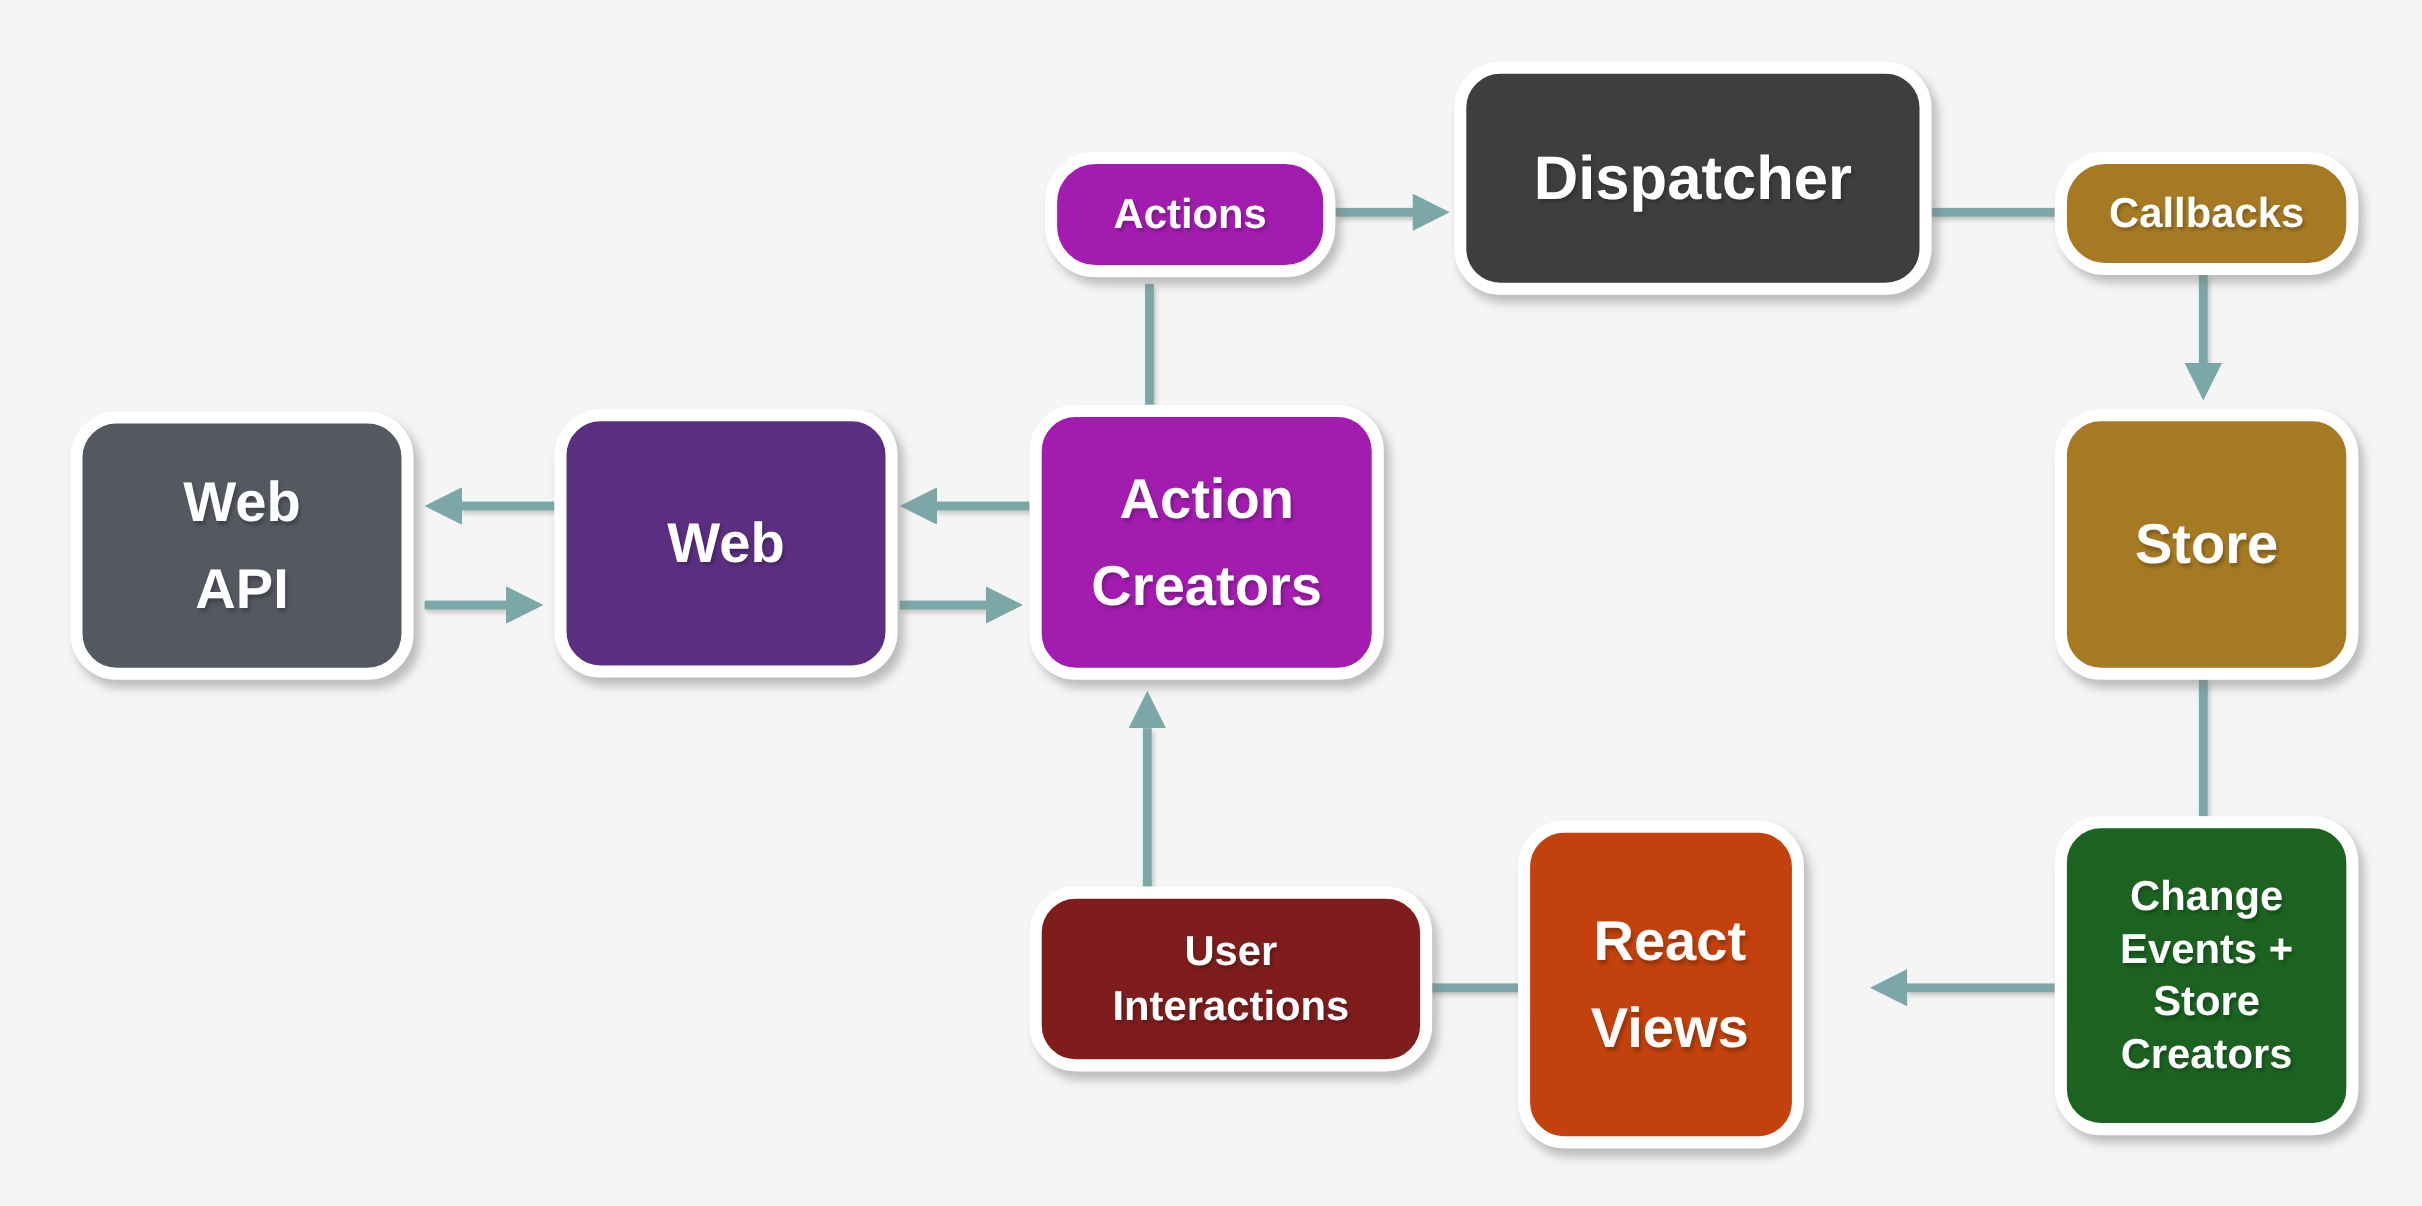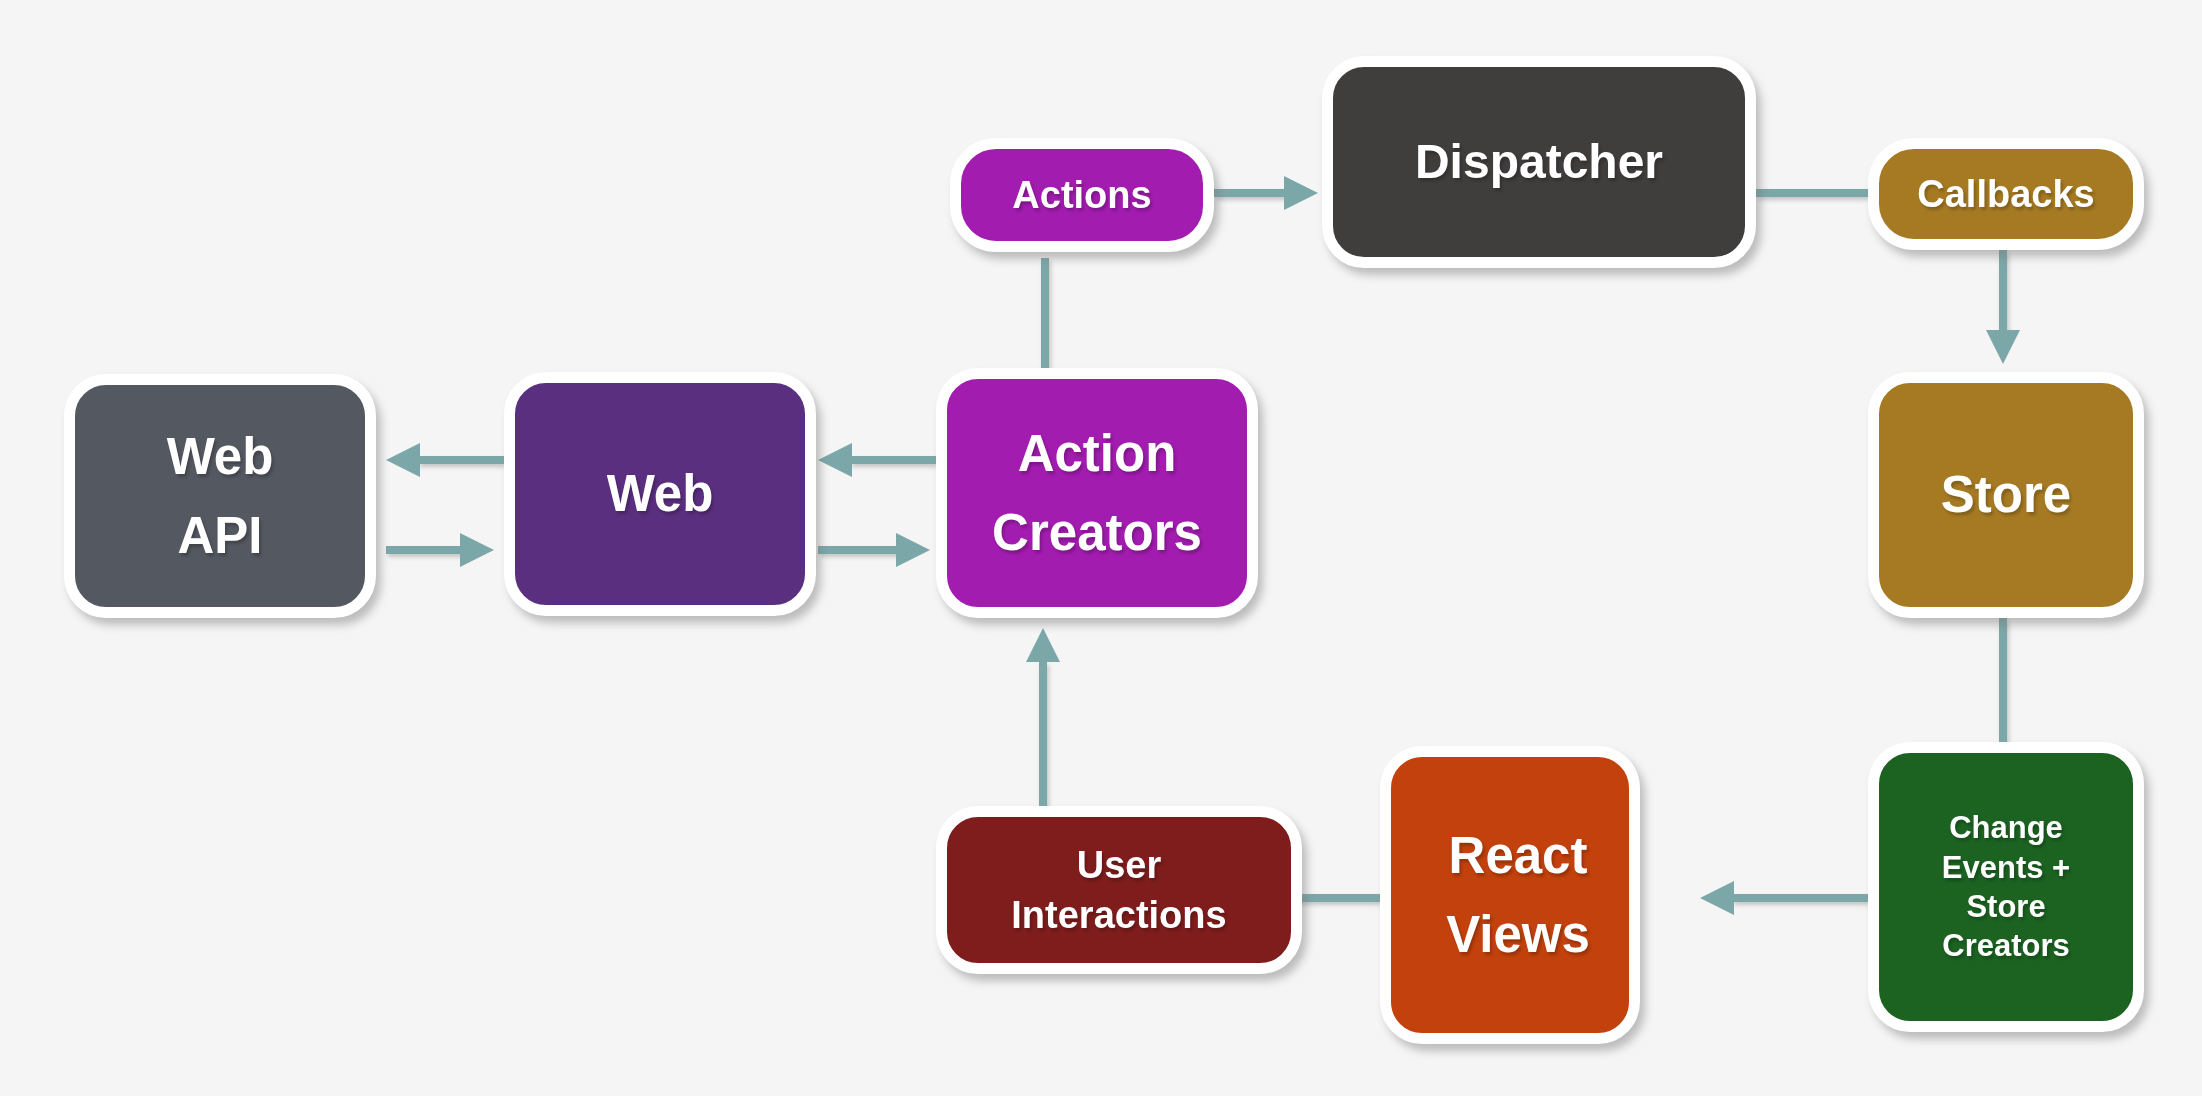--- a/index.html
+++ b/index.html
@@ -20,23 +20,23 @@
     border:11px solid #FFFFFF;
     border-radius:42px;
     box-shadow:5px 7px 9px rgba(120,120,120,.45);
     display:flex;flex-direction:column;
     align-items:center;justify-content:center;
     color:#FFFFFF;font-weight:bold;text-align:center;
     text-shadow:2px 3px 3px rgba(0,0,0,.22);
   }
   .node.pill{border-radius:46px;}
   .n-big{font-size:51px;line-height:1.55;}
-  .n-dispatcher{font-size:48px;line-height:1.2;}
+  .n-dispatcher{font-size:56px;line-height:1.2;}
   .n-small{font-size:38px;line-height:1.32;}
-  .n-quad{font-size:31px;line-height:1.27;}
+  .n-quad{font-size:38px;line-height:1.27;}
   .shaft,.head{
     position:absolute;
     filter:drop-shadow(2px 3px 2px rgba(90,90,90,.30));
   }
   .head{width:34px;height:34px;}
   .head.right{clip-path:polygon(0 0,0 100%,100% 50%);}
   .head.left{clip-path:polygon(100% 0,100% 100%,0 50%);}
   .head.down{clip-path:polygon(0 0,100% 0,50% 100%);}
   .head.up{clip-path:polygon(50% 0,0 100%,100% 100%);}
 </style>

